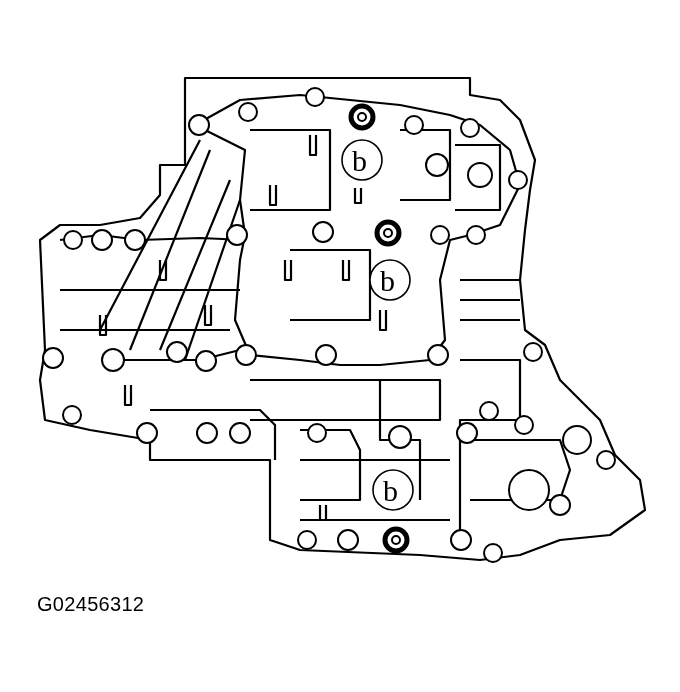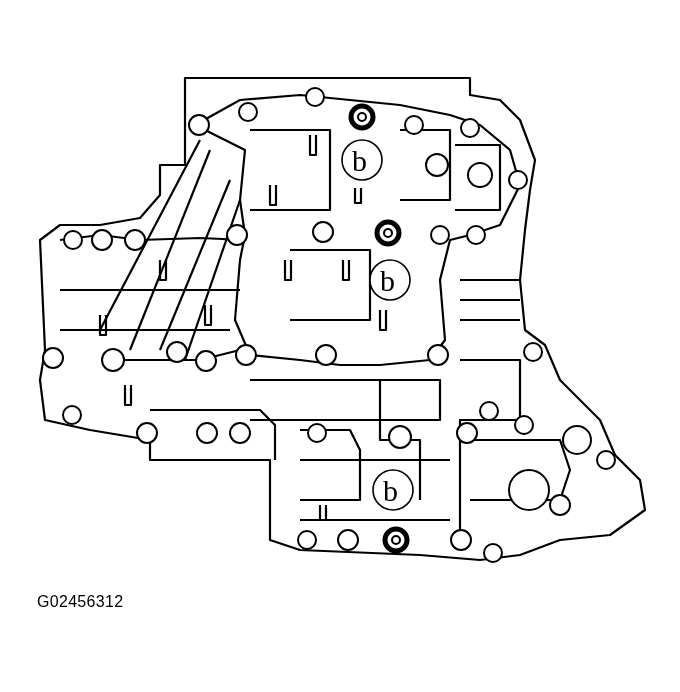--- a/index.html
+++ b/index.html
@@ -1,18 +1,18 @@
 <!DOCTYPE html>
 <html><head>
 <meta charset="utf-8">
 <style>
   html, body { margin:0; padding:0; background:#ffffff; }
   body { width:680px; height:692px; position:relative; overflow:hidden; font-family:"Liberation Sans", sans-serif; }
   #diagram { position:absolute; left:0; top:0; width:680px; height:692px; }
-  .fig-code { position:absolute; left:37px; top:593px; font-size:16px; font-weight:normal; color:#000; letter-spacing:0.3px; }
+  .fig-code { position:absolute; left:37px; top:593px; font-size:20px; font-weight:normal; color:#000; letter-spacing:0.3px; }
   .callout-text { font-family:"Liberation Serif", serif; font-size:30px; fill:#000; }
 </style>
 </head>
 <body>
 
 <svg id="diagram" viewBox="0 0 680 692" xmlns="http://www.w3.org/2000/svg">
   <g fill="none" stroke="#000" stroke-width="2.2" stroke-linejoin="round">
 
     <path d="M185,78 L470,78 L470,95 L500,100 L520,120 L535,160 L530,190 L525,230 L520,280 L525,330 L545,345 L560,380 L600,420 L615,455 L640,480 L645,510 L610,535 L560,540 L520,555 L480,560 L420,555 L300,550 L270,540 L270,460 L150,460 L150,440 L90,430 L45,420 L40,380 L45,350 L40,240 L60,225 L100,225 L140,218 L160,195 L160,165 L185,165 Z"></path>
 

